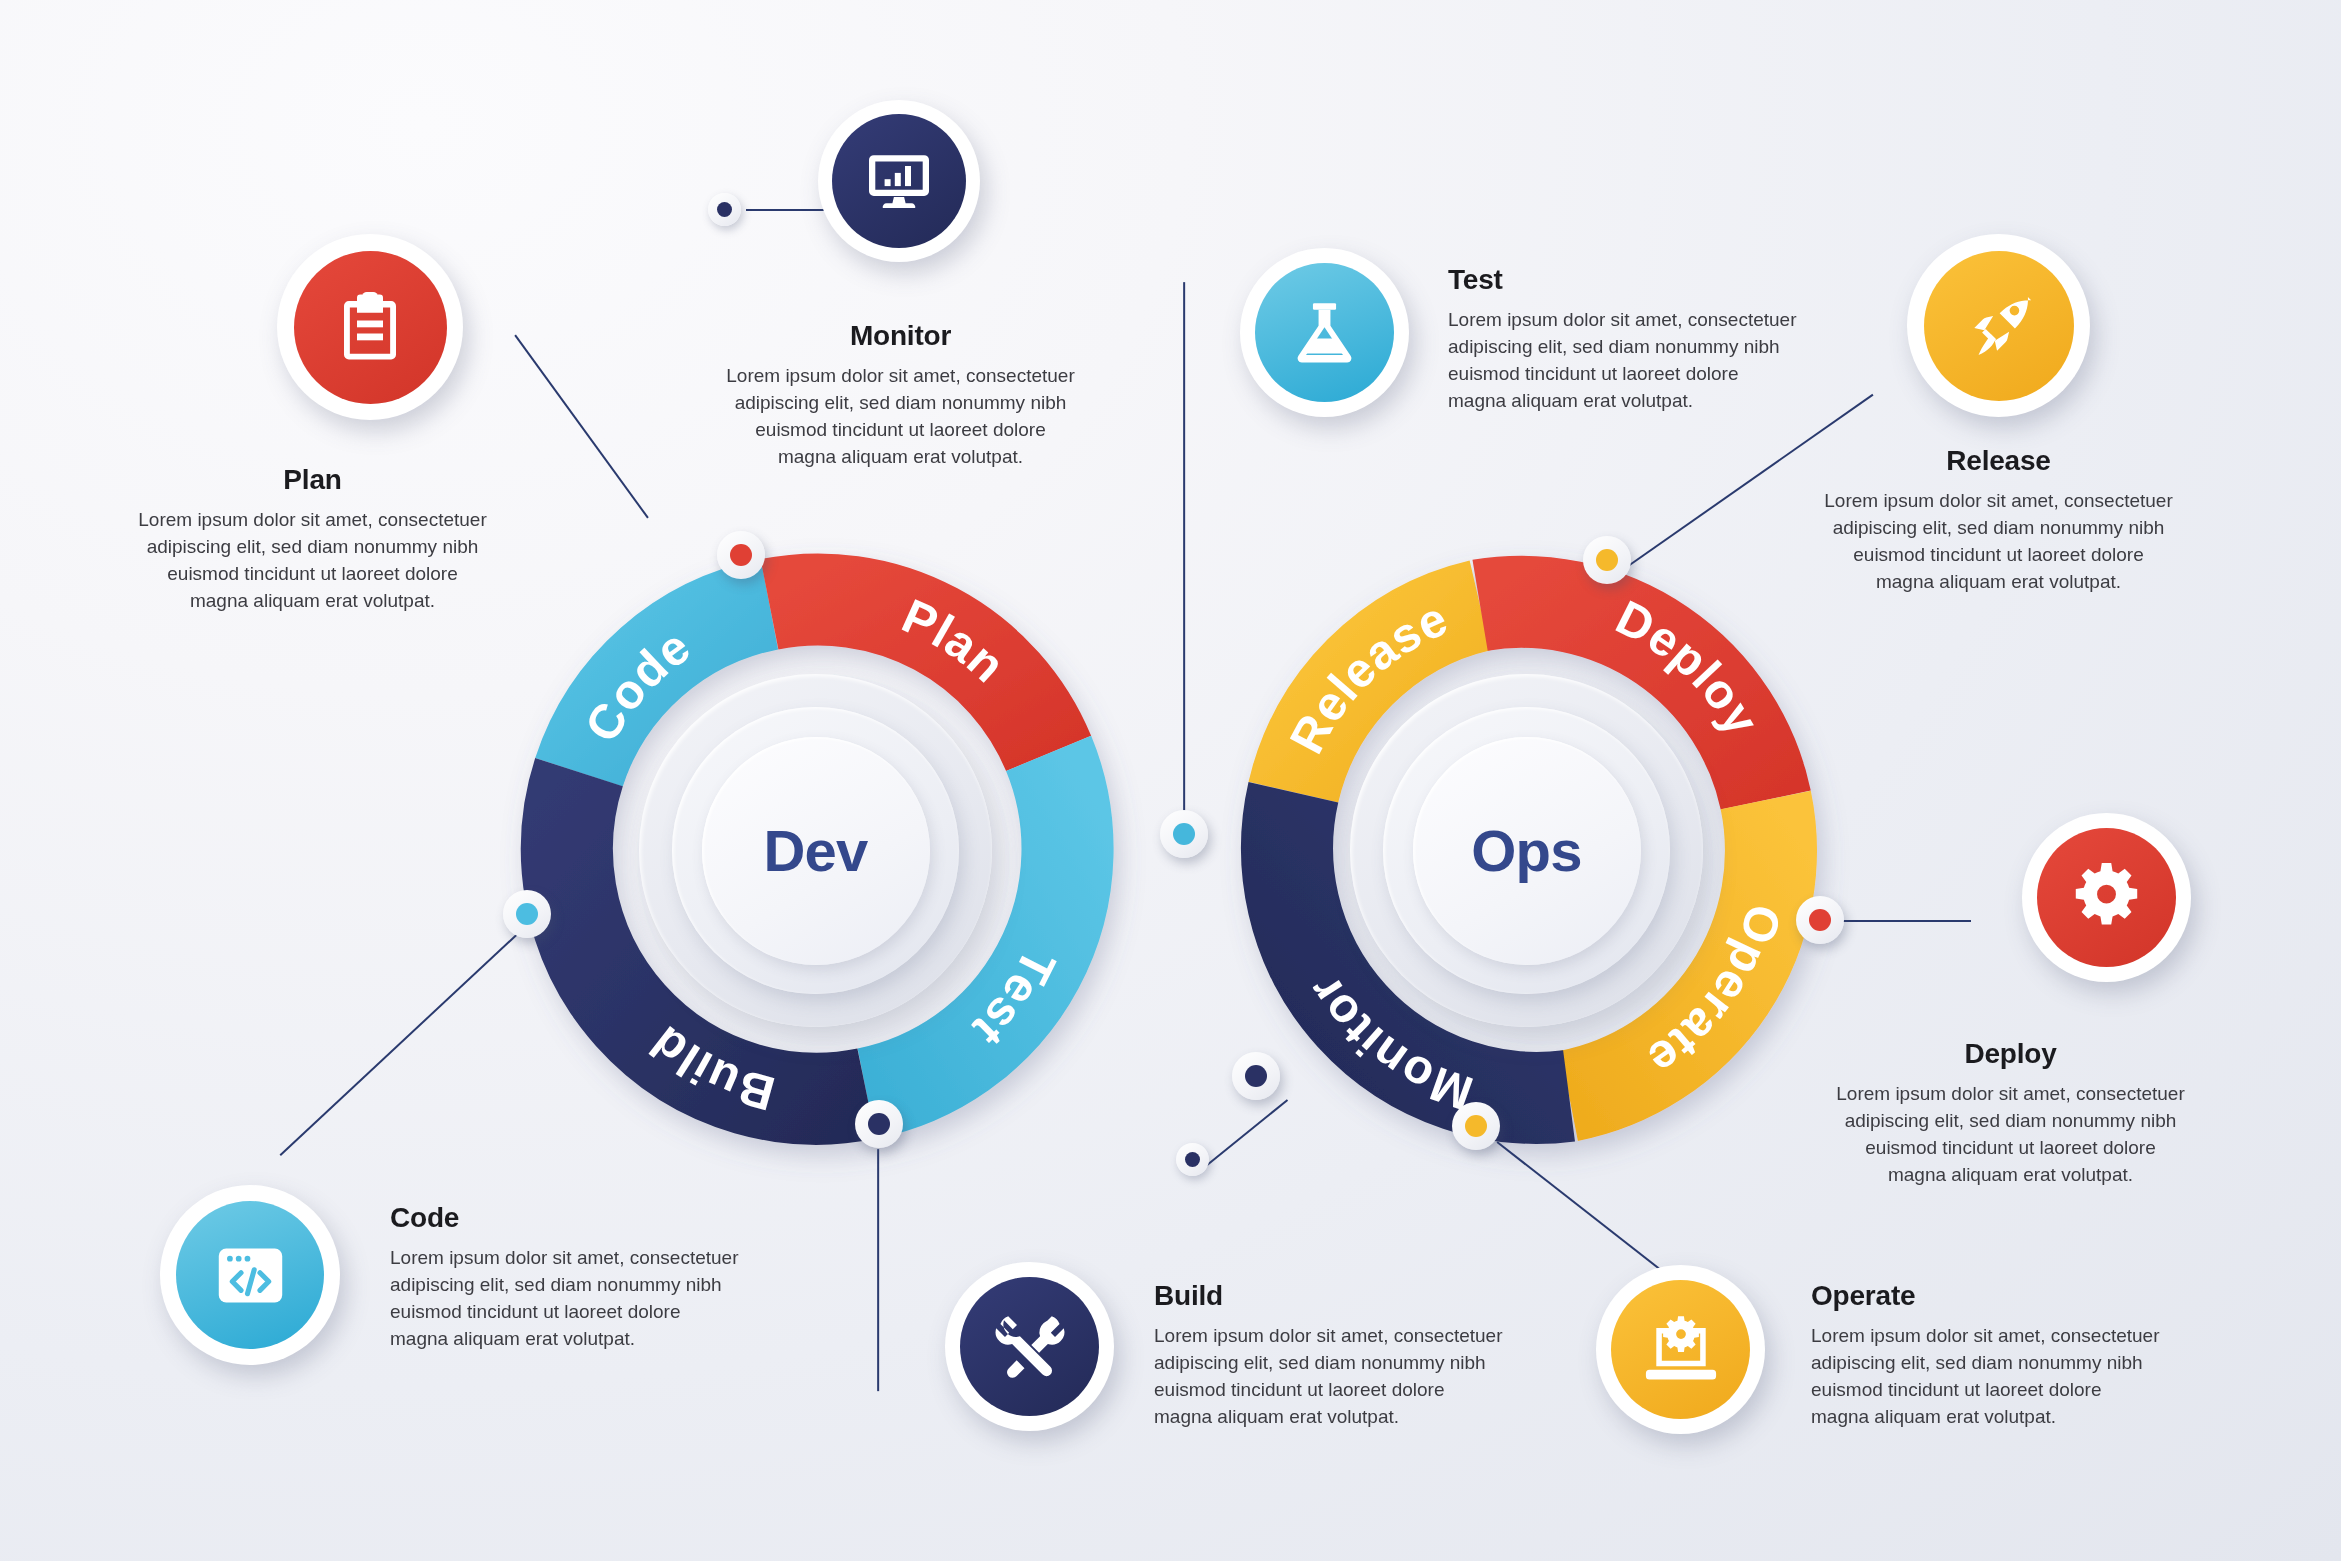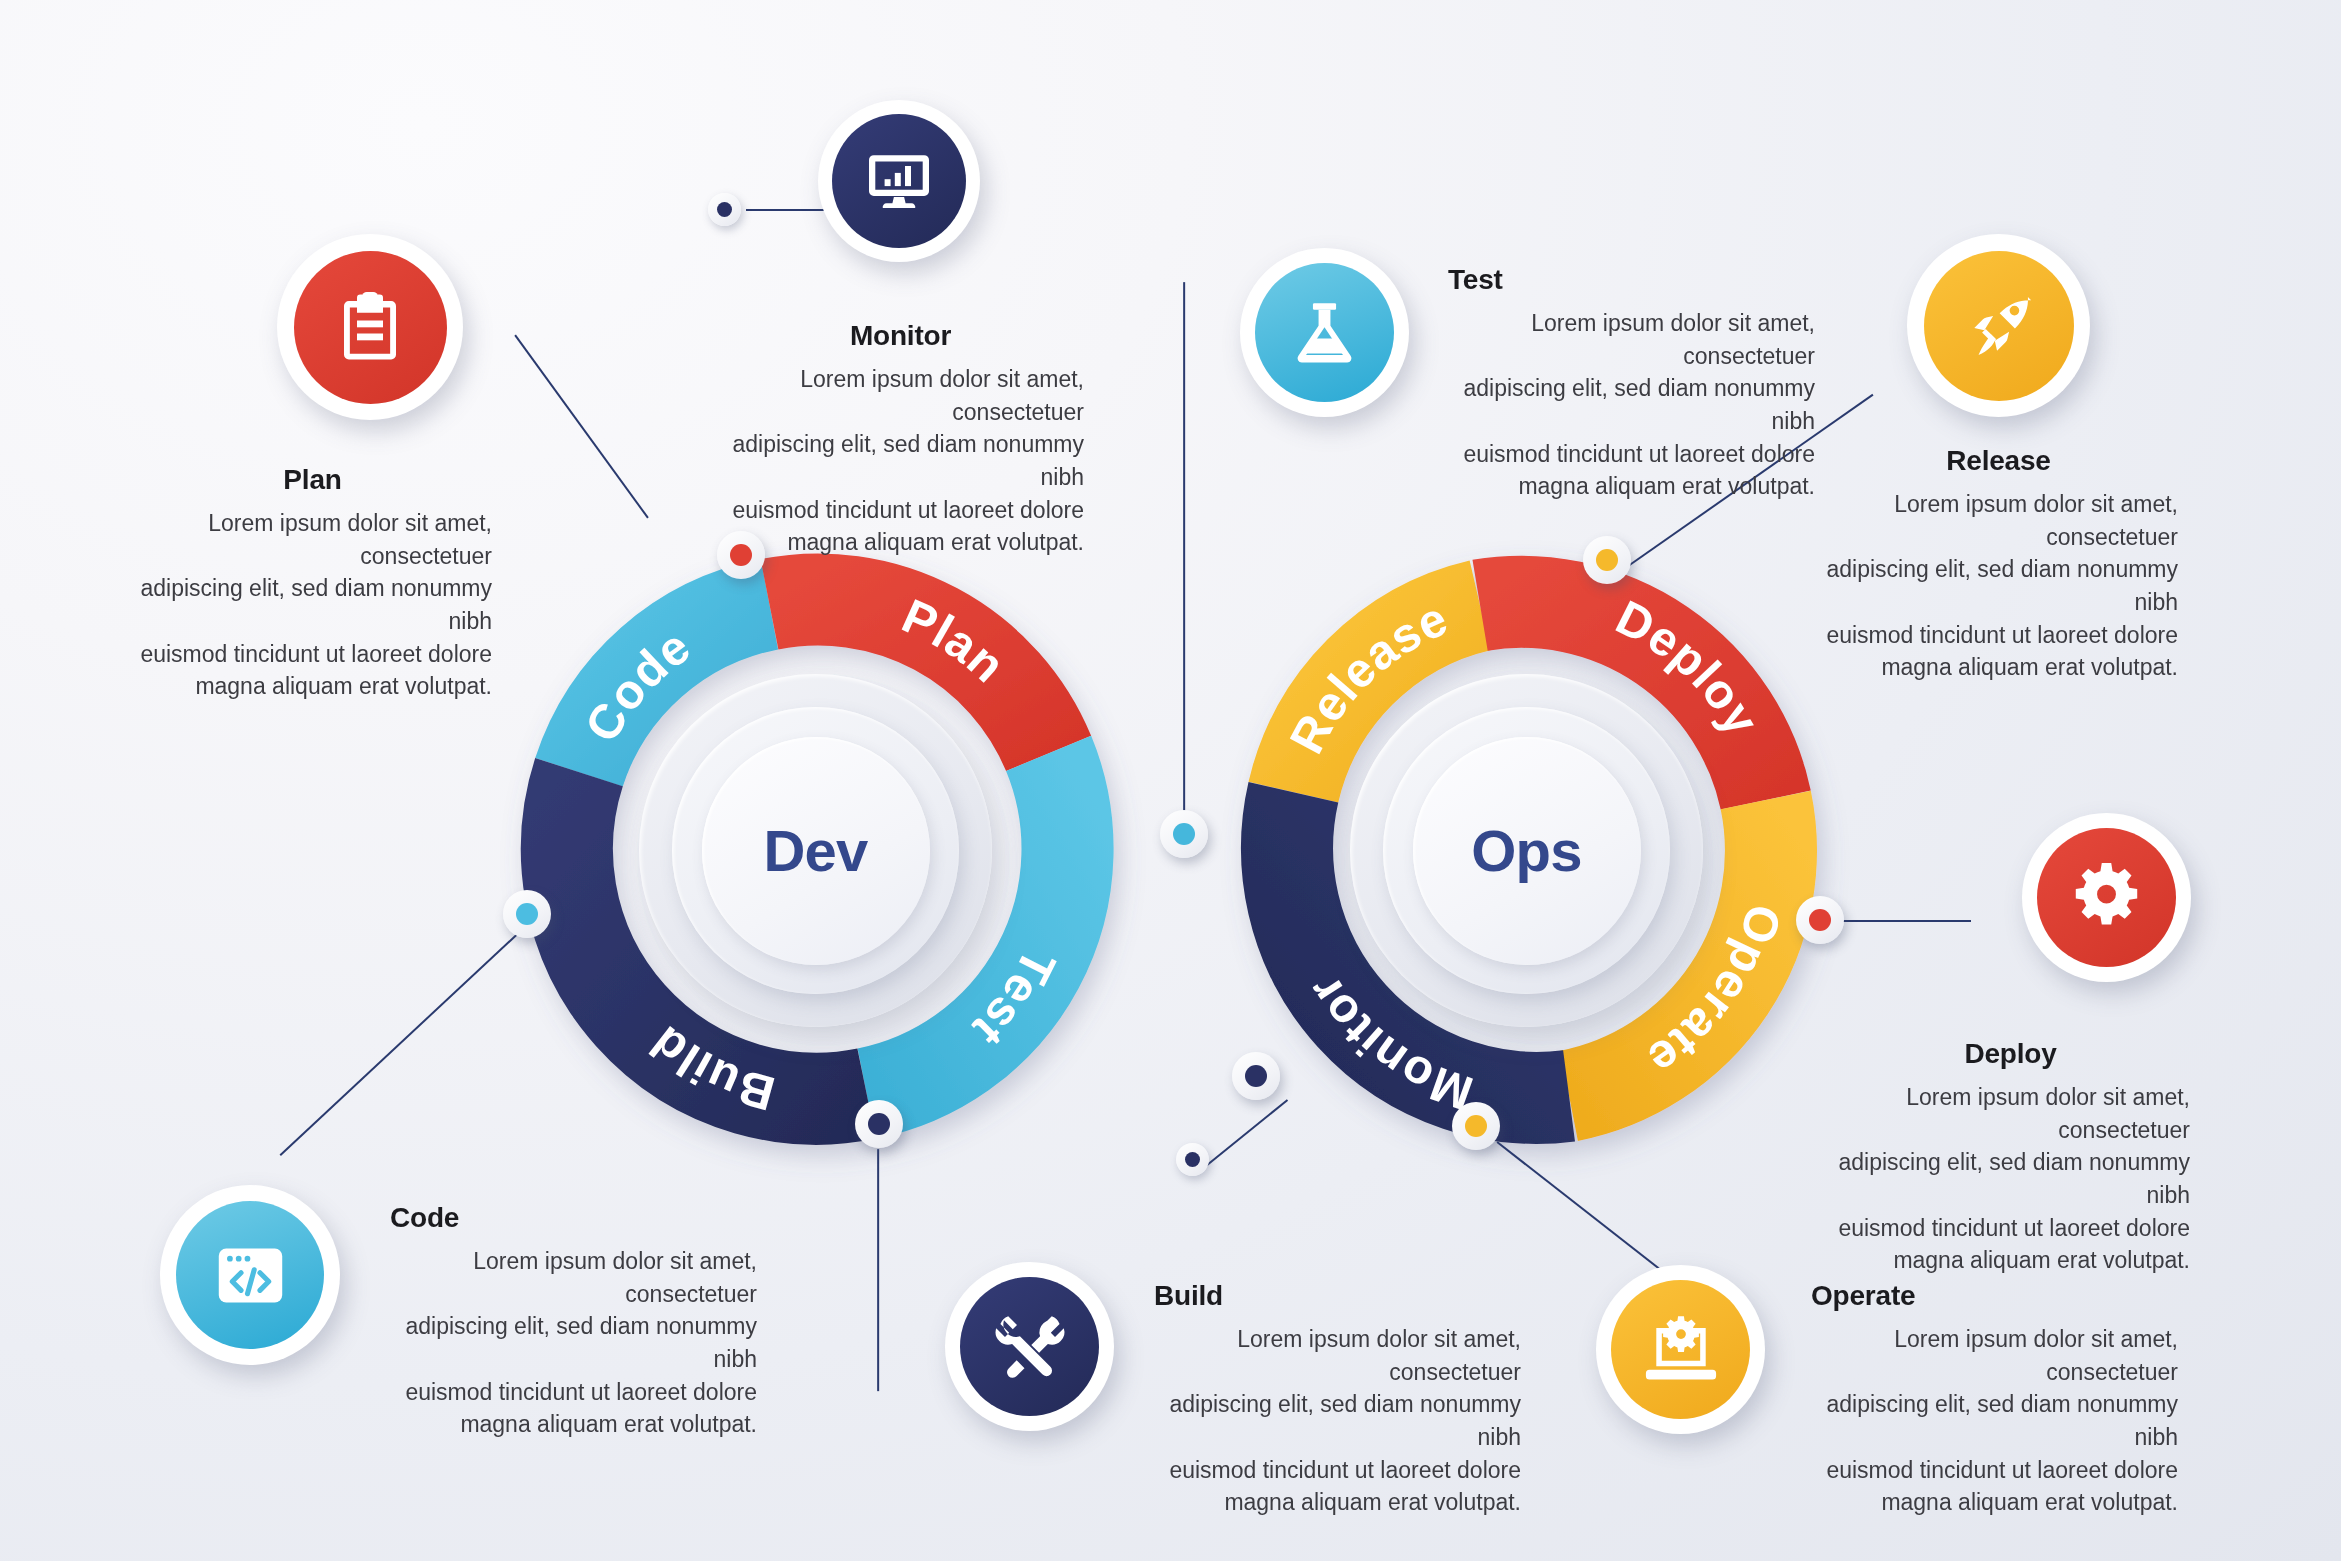--- a/index.html
+++ b/index.html
@@ -90,23 +90,22 @@
   }
   .badge svg { display:block; }
 
   
   .block { position:absolute; z-index:8; }
   .block h3 {
     font-size:28px; font-weight:bold; color:#1b1b1f;
     margin-bottom:11px; letter-spacing:-0.2px;
   }
   .block p {
-    font-size:23px; line-height:1.42; color:#3c3c42;
+    font-size:19px; line-height:1.42; color:#3c3c42;
     white-space:pre-line;
-    text-align:right;
   }
   .ta-c { text-align:center; }
   .ta-l { text-align:left; }
 </style>
 </head>
 <body>
 
 <div id="stage">
 
   <svg id="loop" viewBox="0 0 3000 2000">

